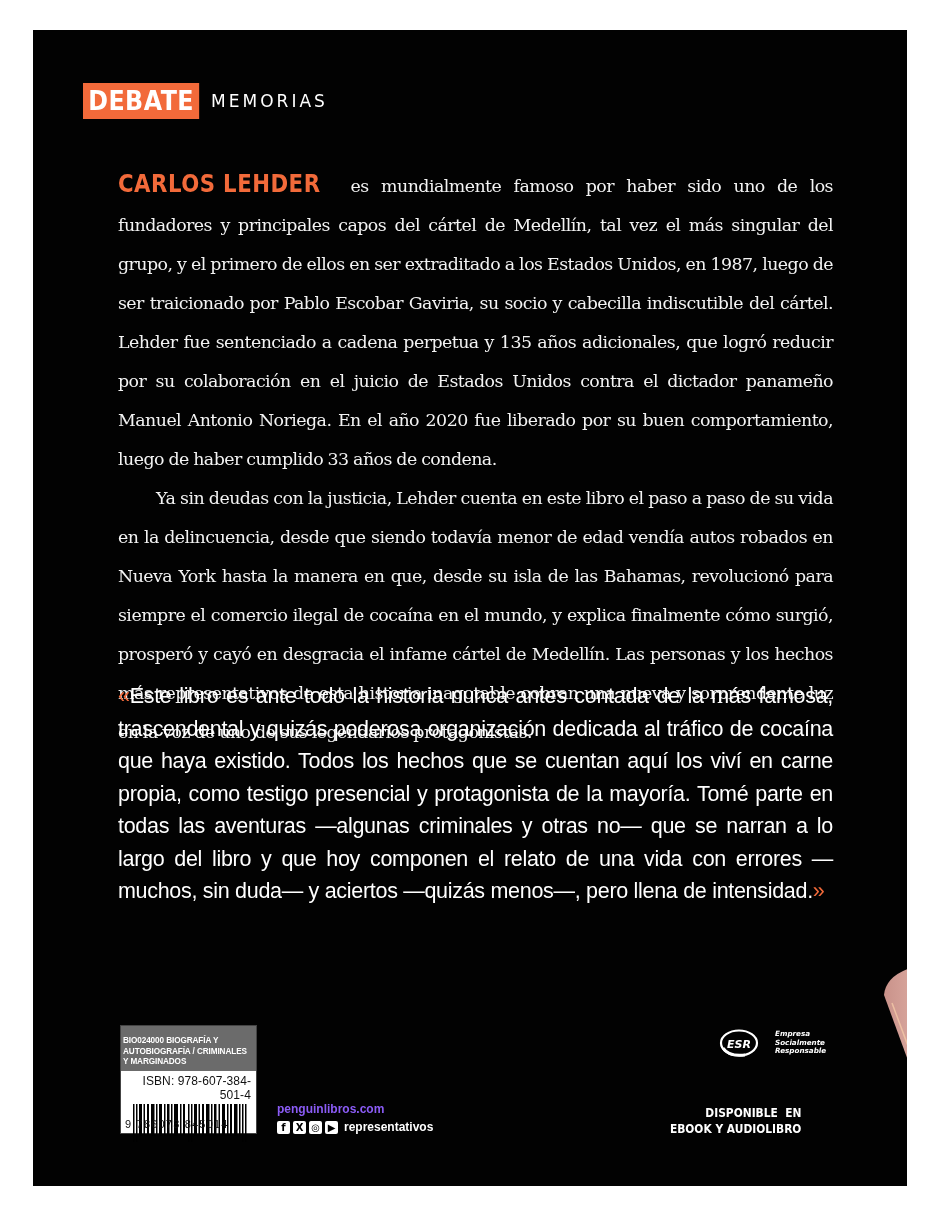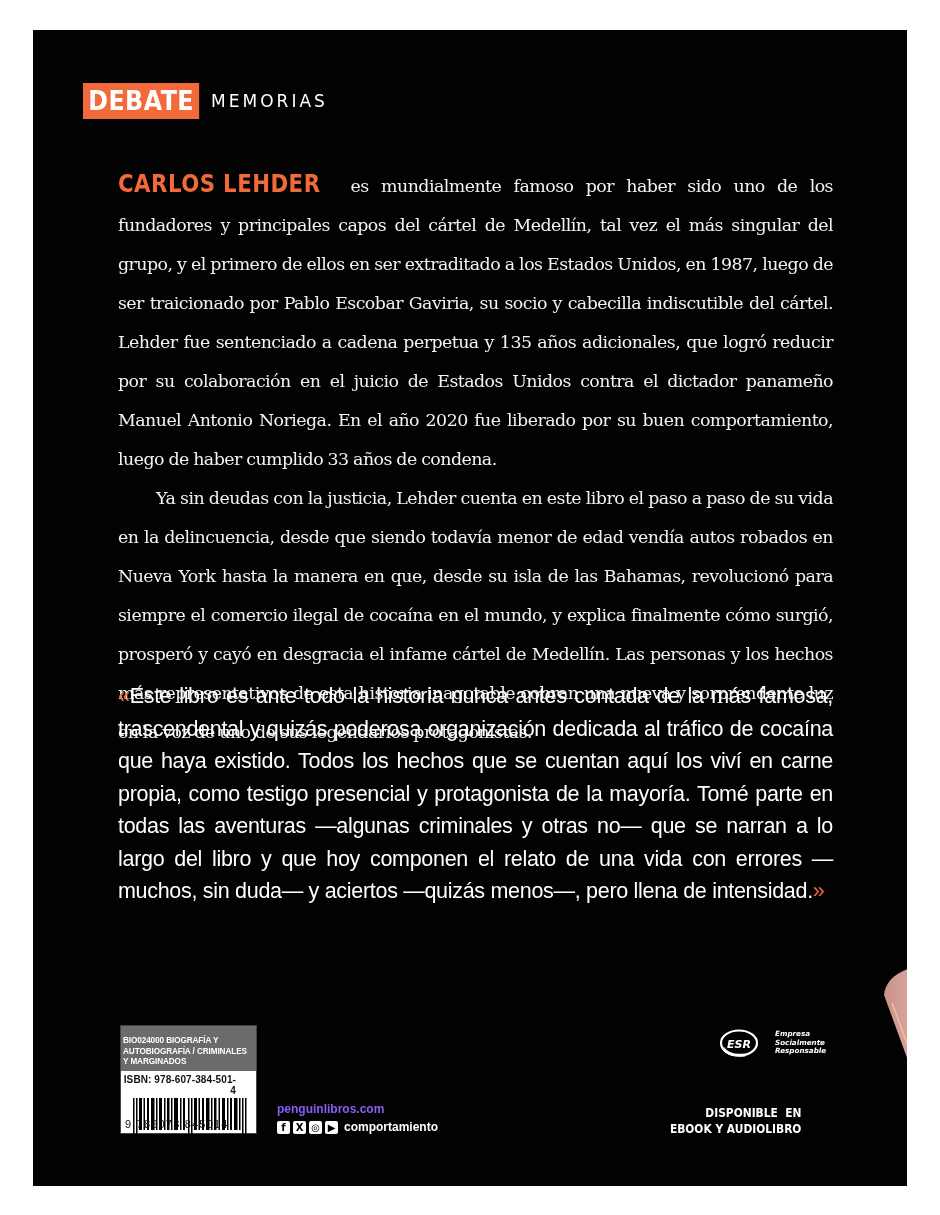--- a/index.html
+++ b/index.html
@@ -126,25 +126,25 @@
       font-weight: bold;
       font-size: 8.2px;
       line-height: 10.5px;
       text-align: left;
       padding: 10px 2px 4px 2px;
       height: 31px;
       letter-spacing: -0.1px;
     }
     .isbn-text {
       font-family: "Liberation Sans", sans-serif;
-      font-weight: bold;
-      font-size: 10px;
+      font-weight: normal;
+      font-size: 12px;
       color: #111;
       text-align: right;
-      padding: 3px 20px 1px 0;
+      padding: 3px 5px 1px 0;
       letter-spacing: 0.1px;
     }
     .barcode {
       margin-left: 12px;
       margin-top: 1px;
       width: 117px;
       height: 38px;
       display: block;
     }
     .barcode-digits {
@@ -297,21 +297,21 @@
     </svg>
     <div class="barcode-digits">9 786073 845014</div>
   </div>
 
   <div class="web">penguinlibros.com</div>
   <div class="social-row">
     <span class="social-icon">f</span>
     <span class="social-icon">X</span>
     <span class="social-icon">◎</span>
     <span class="social-icon">▶</span>
-    <span class="social-handle">comportamiento</span>
+    <span class="social-handle">representativos</span>
   </div>
 
   <div class="esr">
     <svg class="esr-logo" viewBox="0 0 40 30">
       <ellipse cx="20" cy="15" rx="18" ry="12.5" fill="none" stroke="#fff" stroke-width="2.2"></ellipse>
       <path d="M4 20 Q10 29 26 27" fill="none" stroke="#fff" stroke-width="3"></path>
       <text x="20" y="19.5" text-anchor="middle" fill="#fff" font-family="DejaVu Sans, sans-serif" font-weight="bold" font-style="italic" font-size="11">ESR</text>
     </svg>
     <div class="esr-text">
       <div>Empresa</div>

